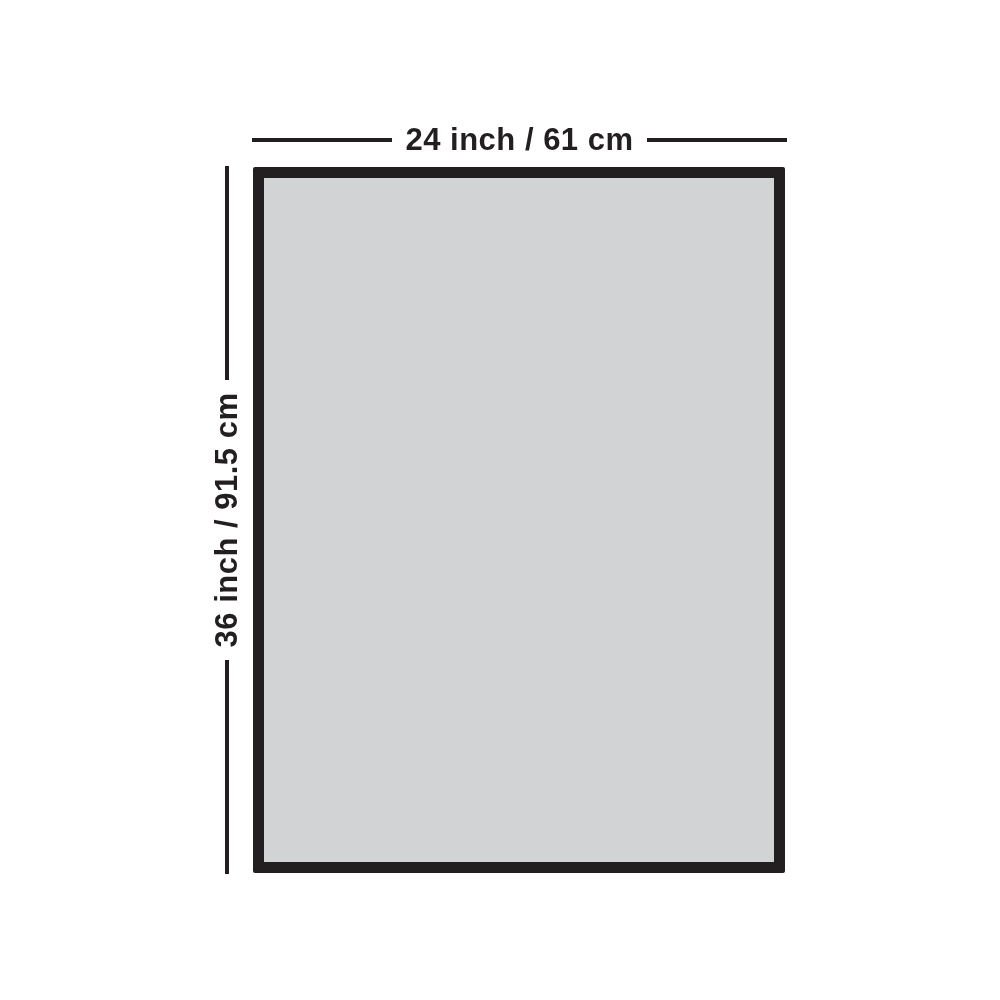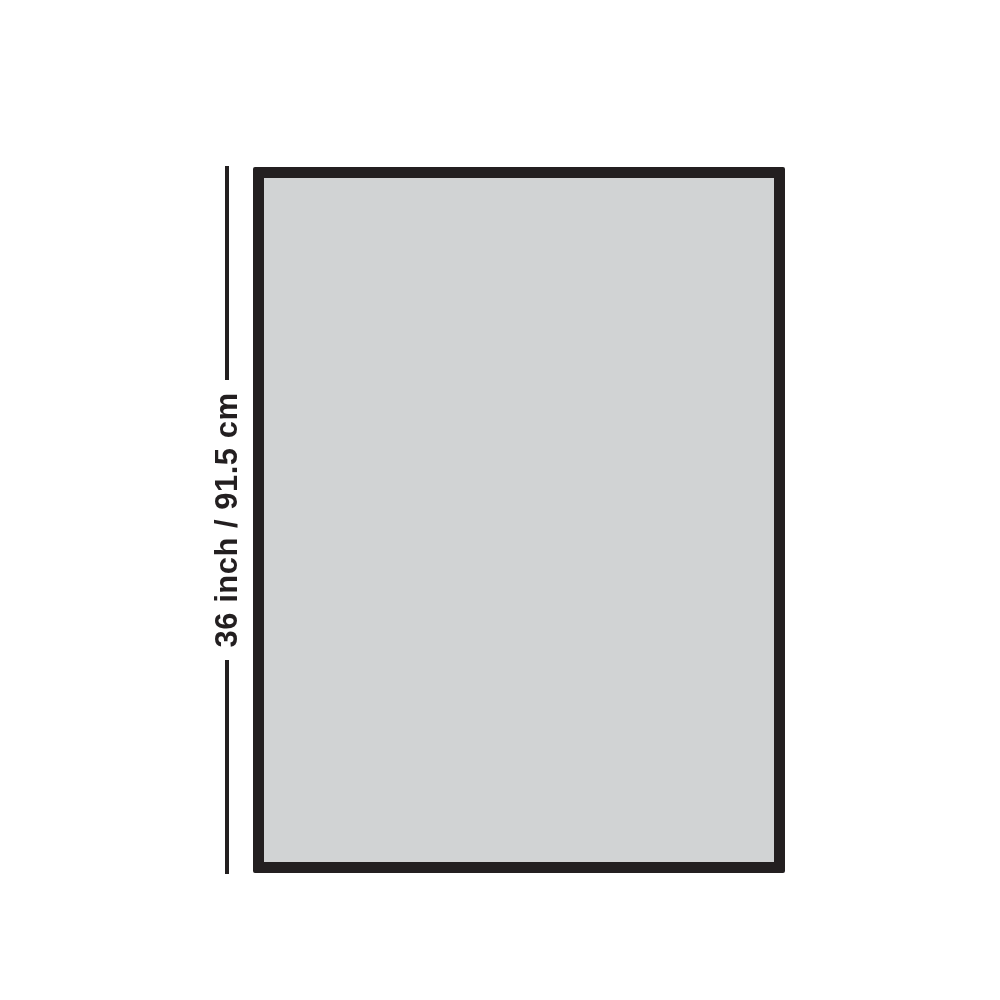--- a/index.html
+++ b/index.html
@@ -64,20 +64,25 @@
     letter-spacing: 0.5px;
   }
 </style>
 </head>
 <body>
 
 <div class="canvas">
 
   <div class="frame"></div>
 
+  <div class="dim-width">
+    <div class="dim-line"></div>
+    <div class="dim-label">24 inch / 61 cm</div>
+    <div class="dim-line"></div>
+  </div>
 
   <div class="dim-height">
     <div class="dim-line"></div>
     <div class="dim-label">36 inch / 91.5 cm</div>
     <div class="dim-line"></div>
   </div>
 
 </div>
 
 </body></html>

